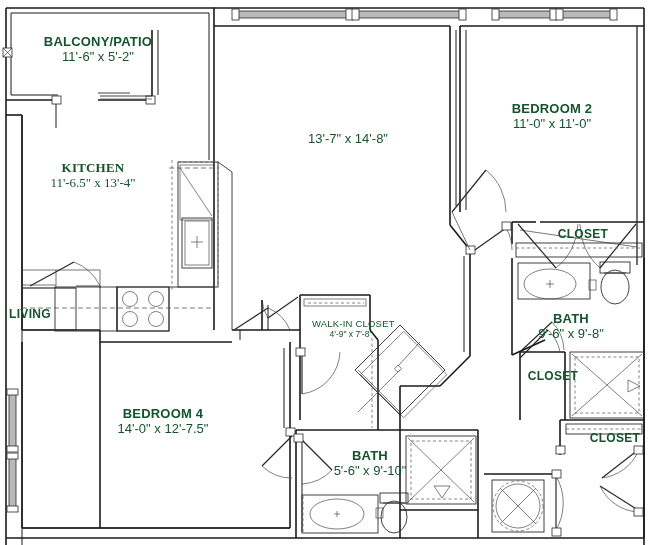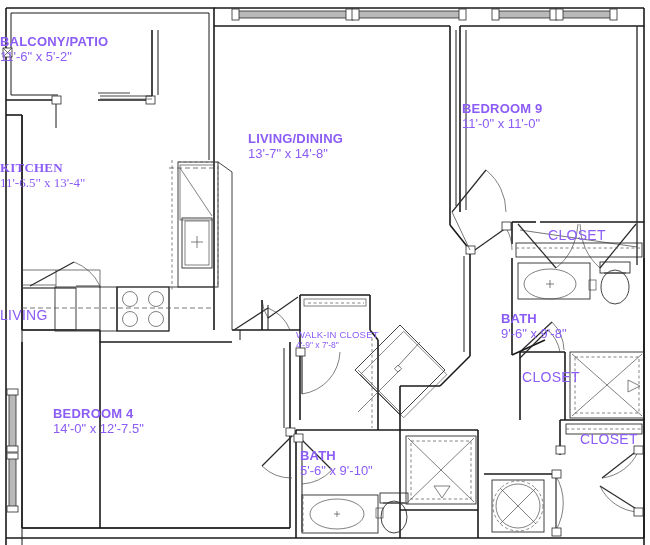--- a/index.html
+++ b/index.html
@@ -19,39 +19,40 @@
   }
   #floorplan-svg {
     position: absolute;
     left: 0;
     top: 0;
     width: 650px;
     height: 545px;
   }
   .room-label {
     position: absolute;
-    color: #8b5cf6;
+    text-align: center;
+    color: #14532d;
     line-height: 1.18;
     white-space: nowrap;
     pointer-events: none;
   }
   .room-label .rl-name {
     font-weight: bold;
     font-size: 13px;
     letter-spacing: 0.2px;
     display: block;
   }
   .room-label .rl-dim {
     font-weight: normal;
     font-size: 13px;
     display: block;
   }
   .room-label.tiny .rl-name {
-    font-size: 14px;
-    font-weight: normal;
+    font-size: 12px;
+    font-weight: bold;
     letter-spacing: 0.3px;
   }
   .room-label.multi .rl-name {
     font-size: 9.5px;
     font-weight: normal;
   }
 </style>
 </head>
 <body>
 
@@ -386,45 +387,44 @@
     <span class="rl-name">BALCONY/PATIO</span>
     <span class="rl-dim">11'-6" x 5'-2"</span>
   </div>
 
   <div class="room-label" style="left:0px; top:160px; width:186px;font-family:Liberation Serif, serif;">
     <span class="rl-name">KITCHEN</span>
     <span class="rl-dim">11'-6.5" x 13'-4"</span>
   </div>
 
   <div class="room-label" style="left:248px; top:131px; width:200px;">
-    <span class="rl-name">LIVING/DINING</span>
     <span class="rl-dim">13'-7" x 14'-8"</span>
   </div>
 
   <div class="room-label" style="left:462px; top:101px; width:180px;">
-    <span class="rl-name">BEDROOM 9</span>
+    <span class="rl-name">BEDROOM 2</span>
     <span class="rl-dim">11'-0" x 11'-0"</span>
   </div>
 
   <div class="room-label" style="left:53px; top:406px; width:220px;">
     <span class="rl-name">BEDROOM 4</span>
     <span class="rl-dim">14'-0" x 12'-7.5"</span>
   </div>
 
   <div class="room-label" style="left:501px; top:311px; width:140px;">
     <span class="rl-name">BATH</span>
     <span class="rl-dim">9'-6" x 9'-8"</span>
   </div>
 
   <div class="room-label" style="left:300px; top:448px; width:140px;">
     <span class="rl-name">BATH</span>
     <span class="rl-dim">5'-6" x 9'-10"</span>
   </div>
 
-  <div class="room-label multi" style="left:296px; top:318px; width:78px;margin-top:11px;">
+  <div class="room-label multi" style="left:312px; top:318px; width:78px;">
     <span class="rl-name">WALK-IN CLOSET</span>
     <span class="rl-dim" style="font-size:8.5px;">4'-9" x 7'-8"</span>
   </div>
 
   <div class="room-label tiny" style="left:0px; top:307px; width:60px;">
     <span class="rl-name">LIVING</span>
   </div>
 
   <div class="room-label tiny" style="left:548px; top:227px; width:70px;">
     <span class="rl-name">CLOSET</span>

